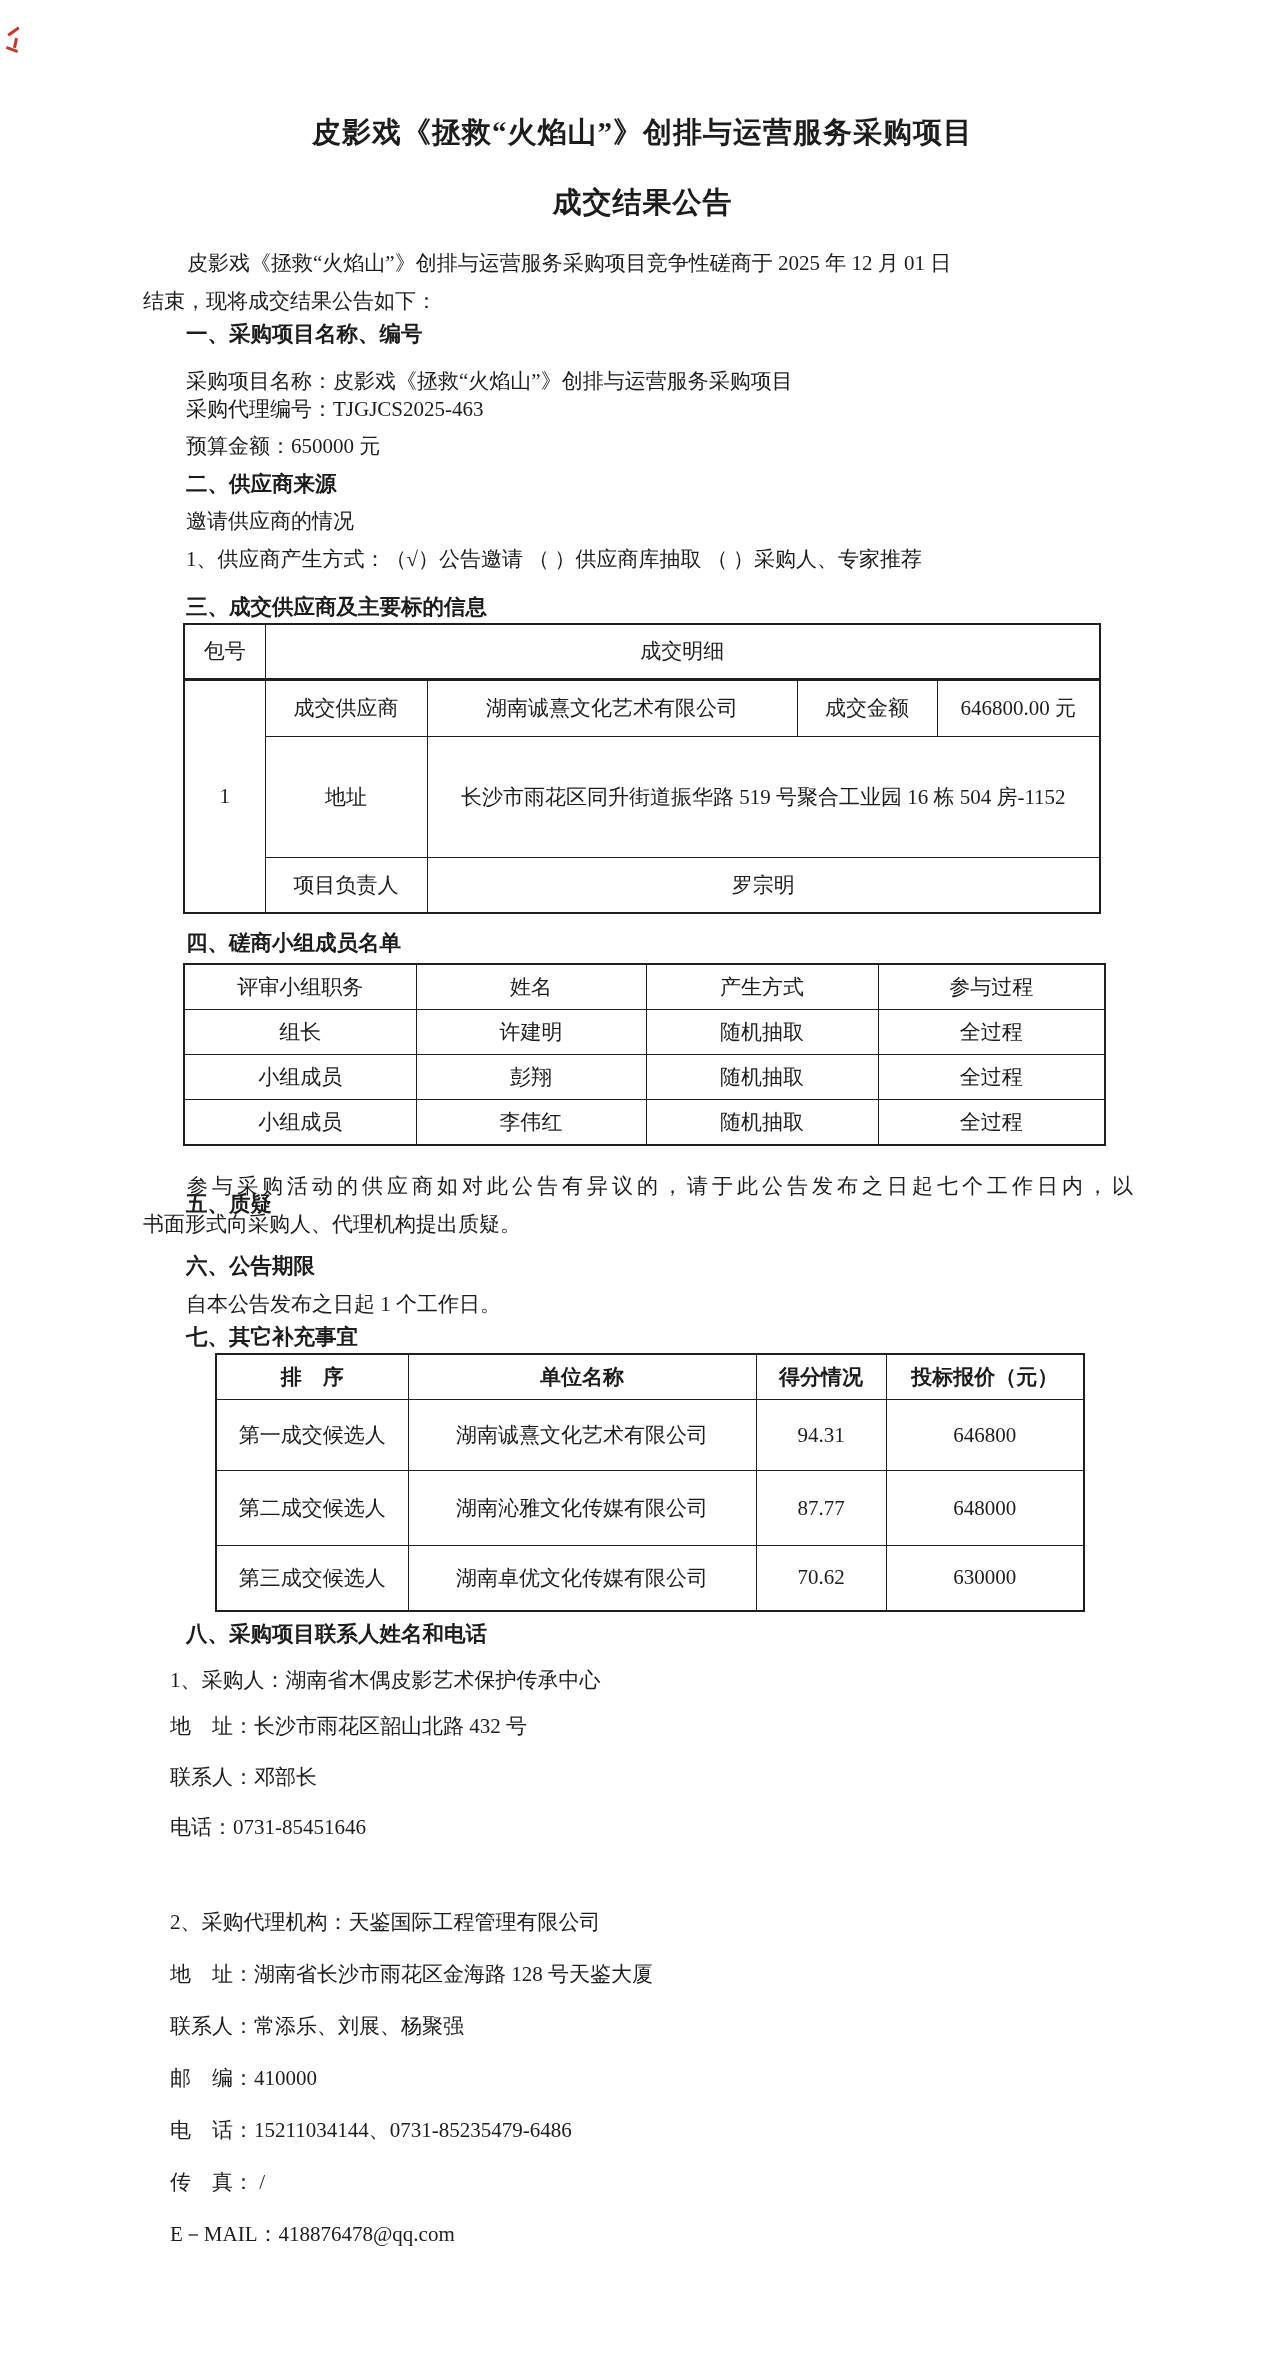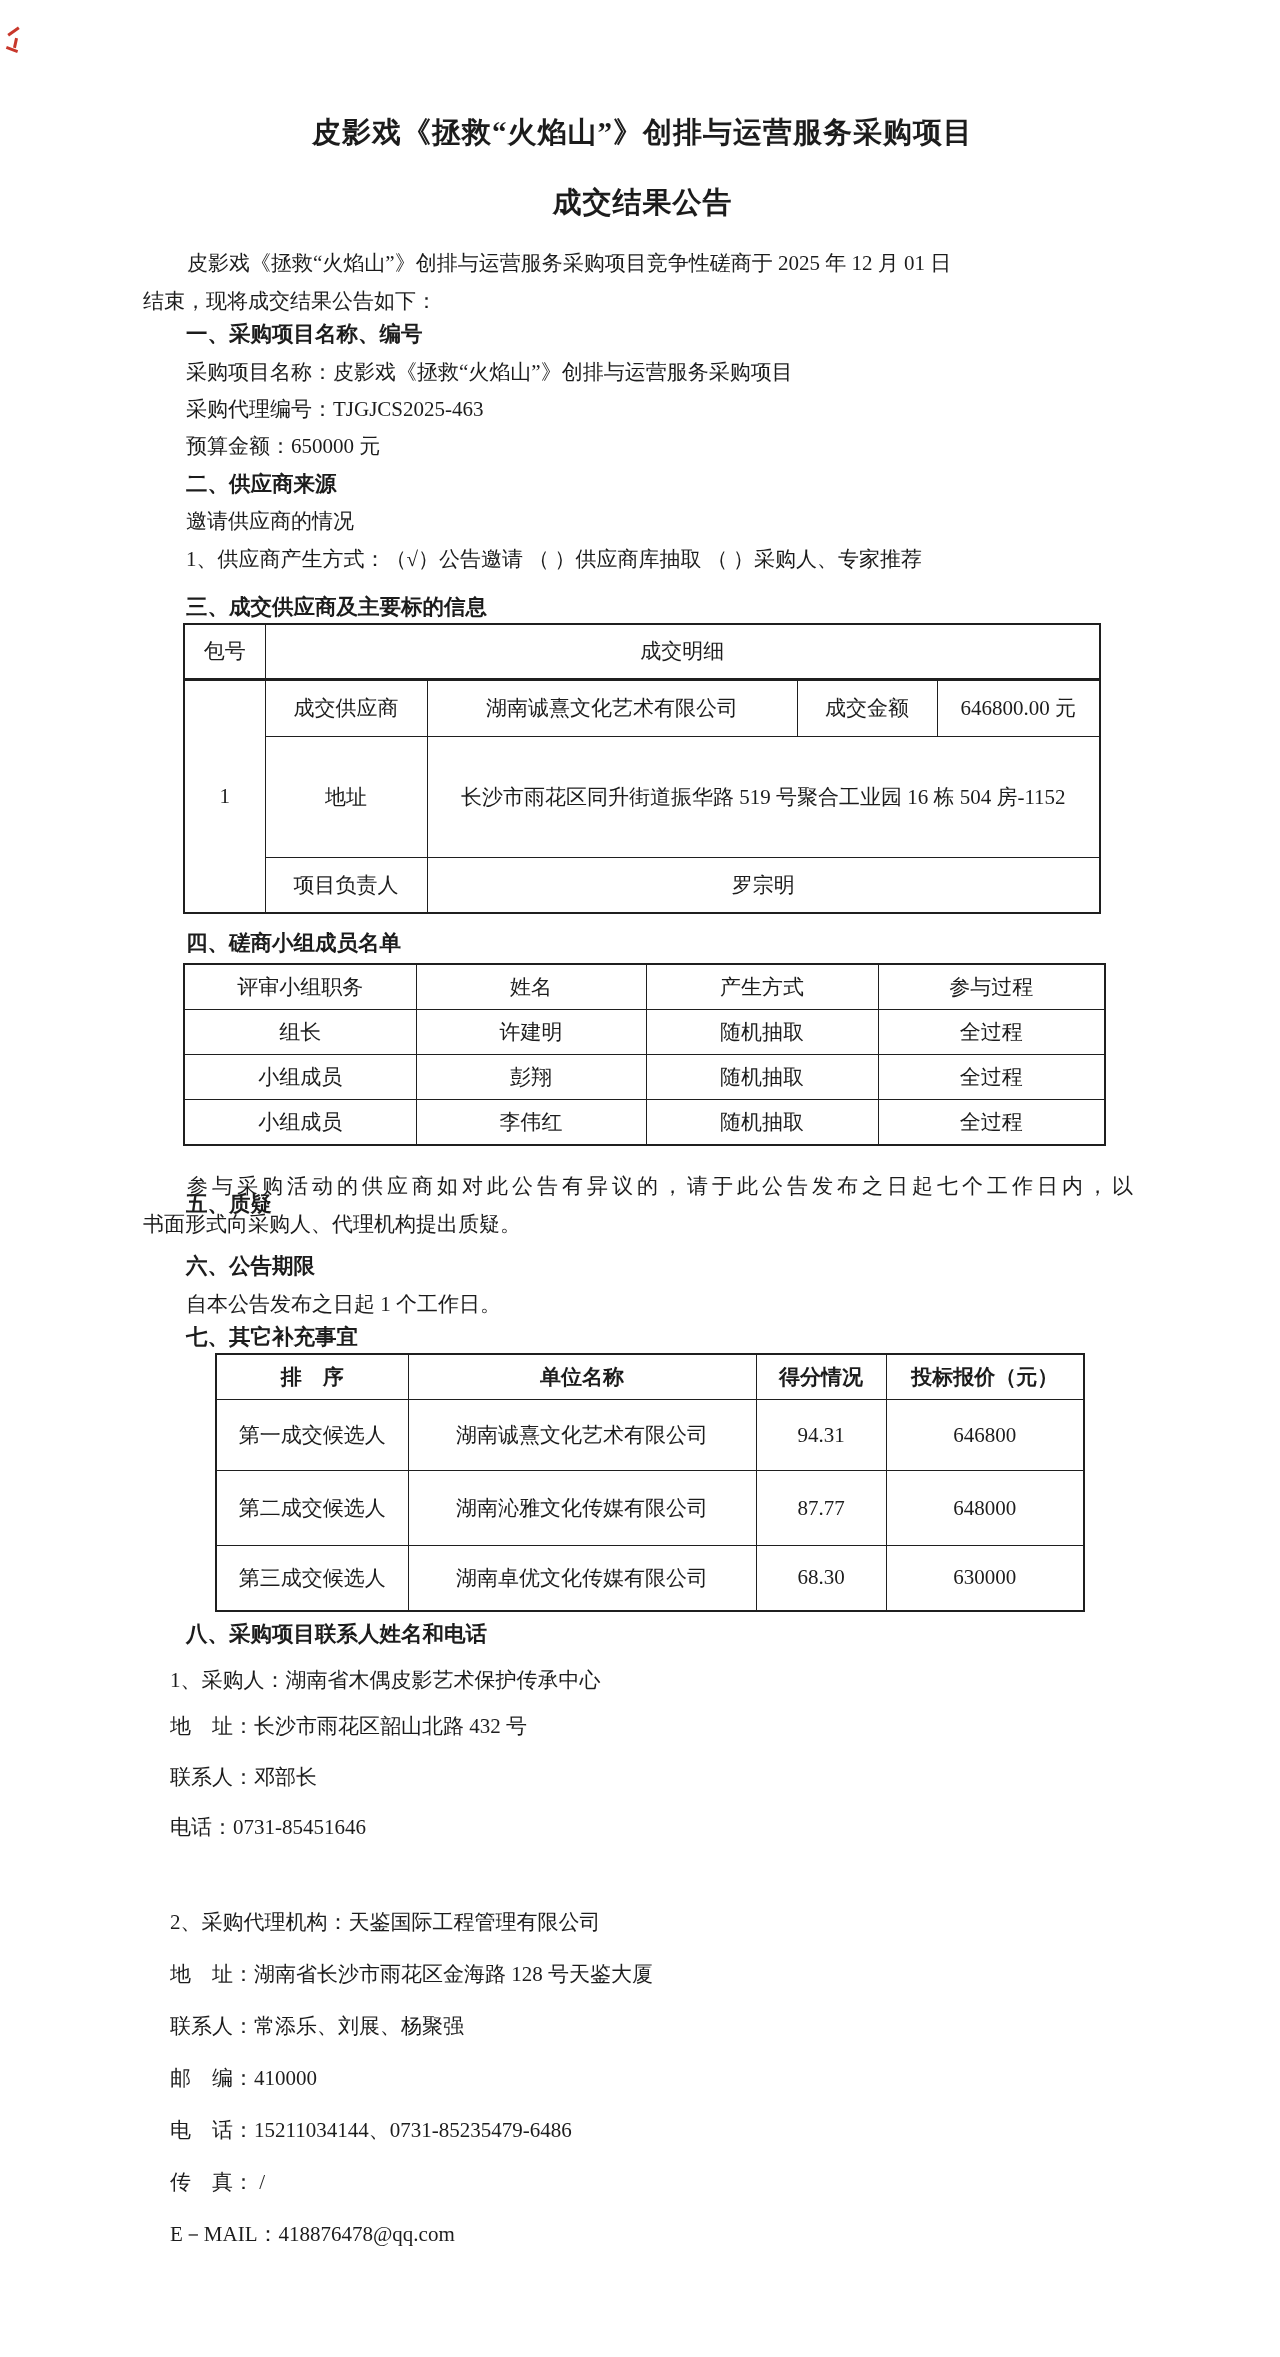--- a/index.html
+++ b/index.html
@@ -36,21 +36,21 @@
     <div class="redmark rm3"></div>
   </div>
 
   <div class="title" style="top:182px;">成交结果公告</div>
   <div class="title" style="top:112px;">皮影戏《拯救“火焰山”》创排与运营服务采购项目</div>
 
   <div class="ln" style="top:248px;left:187px;">皮影戏《拯救“火焰山”》创排与运营服务采购项目竞争性磋商于 2025 年 12 月 01 日</div>
   <div class="ln" style="top:286px;left:143px;">结束，现将成交结果公告如下：</div>
 
   <div class="ln hd" style="top:319px;left:186px;">一、采购项目名称、编号</div>
-  <div class="ln" style="top:357px;left:186px;">采购项目名称：皮影戏《拯救“火焰山”》创排与运营服务采购项目</div>
+  <div class="ln" style="top:366px;left:186px;">采购项目名称：皮影戏《拯救“火焰山”》创排与运营服务采购项目</div>
   <div class="ln" style="top:394px;left:186px;">采购代理编号：TJGJCS2025-463</div>
   <div class="ln" style="top:431px;left:186px;">预算金额：650000 元</div>
 
   <div class="ln hd" style="top:469px;left:186px;">二、供应商来源</div>
   <div class="ln" style="top:506px;left:186px;">邀请供应商的情况</div>
   <div class="ln" style="top:544px;left:186px;">1、供应商产生方式：（√）公告邀请 （ ）供应商库抽取 （ ）采购人、专家推荐</div>
 
   <div class="ln hd" style="top:592px;left:186px;">三、成交供应商及主要标的信息</div>
 
   <div class="tbwrap" style="top:623px;left:183px;">
@@ -157,21 +157,21 @@
       </tr>
       <tr style="height:75px;">
         <td>第二成交候选人</td>
         <td>湖南沁雅文化传媒有限公司</td>
         <td>87.77</td>
         <td>648000</td>
       </tr>
       <tr style="height:65px;">
         <td>第三成交候选人</td>
         <td>湖南卓优文化传媒有限公司</td>
-        <td>68.30</td>
+        <td>70.62</td>
         <td>630000</td>
       </tr>
     </tbody>
       </table>
   </div>
 
   <div class="ln hd" style="top:1619px;left:186px;">八、采购项目联系人姓名和电话</div>
 
   <div class="ln" style="top:1665px;left:170px;">1、采购人：湖南省木偶皮影艺术保护传承中心</div>
   <div class="ln" style="top:1711px;left:170px;">地　址：长沙市雨花区韶山北路 432 号</div>

